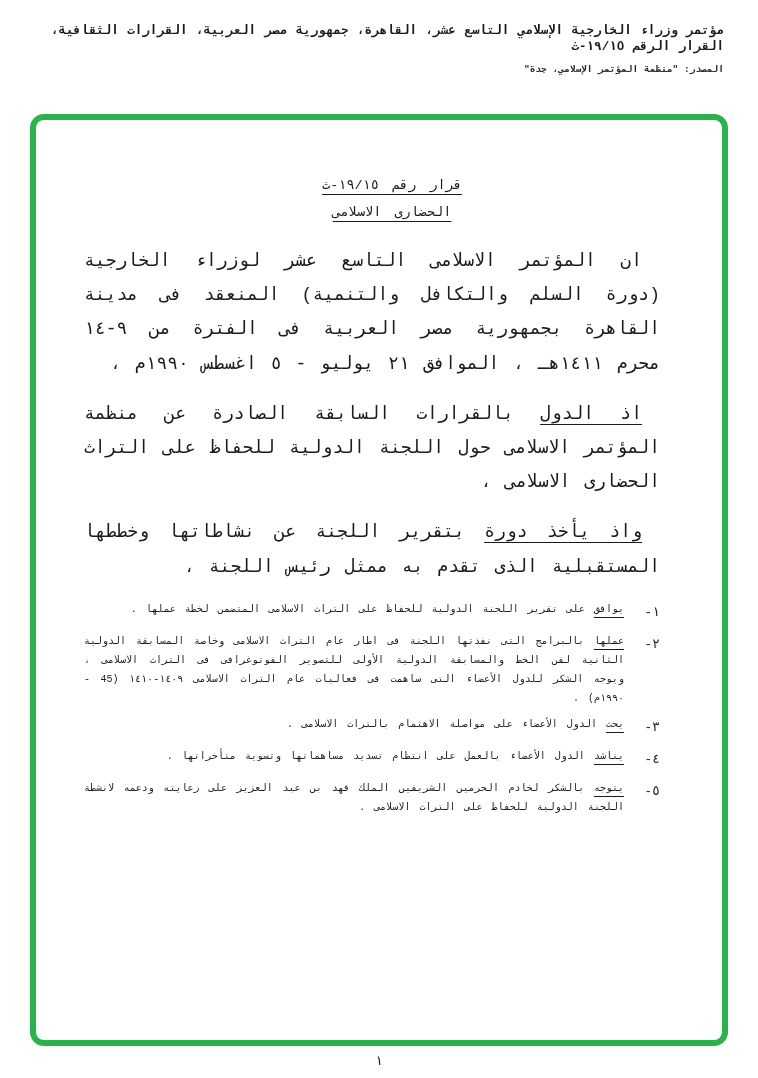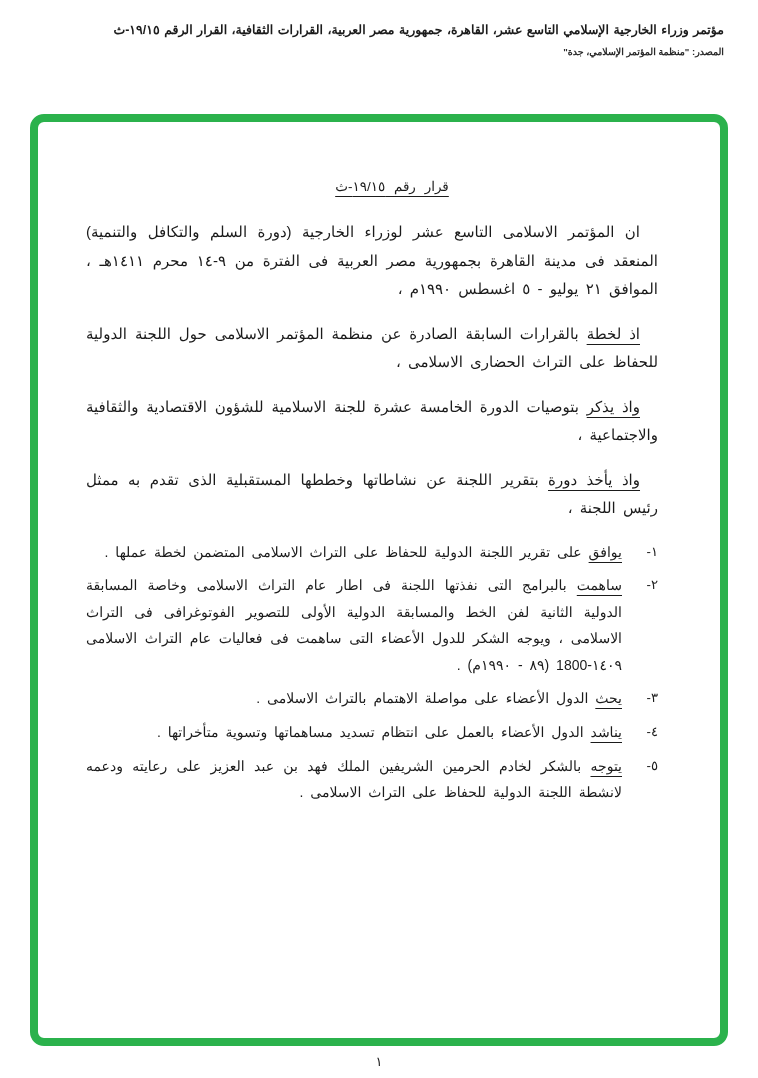--- a/index.html
+++ b/index.html
@@ -6,21 +6,21 @@
     margin: 0;
     padding: 0;
     background: #ffffff;
   }
   .page {
     position: relative;
     width: 758px;
     height: 1078px;
     background: #ffffff;
     direction: rtl;
-    font-family: Liberation Sans, sans-serif;
+    font-family: Liberation Mono, monospace;
     color: #1b1b1b;
     overflow: hidden;
   }
   .header {
     position: absolute;
     top: 22px;
     right: 34px;
     left: 34px;
     text-align: right;
   }
@@ -34,42 +34,42 @@
     font-weight: 700;
     margin-top: 9px;
     color: #2a2a2a;
   }
   .frame {
     position: absolute;
     top: 114px;
     right: 30px;
     width: 698px;
     height: 932px;
-    border: 8px solid #f97316;
+    border: 6px solid #f97316;
     border-radius: 14px;
     padding: 56px 62px 26px 48px;
     box-sizing: border-box;
     overflow: hidden;
   }
   .titles {
     text-align: center;
     margin: 0 40px 24px 80px;
   }
   .title-line {
     font-size: 13.5px;
     margin-bottom: 10px;
     word-spacing: 5px;
   }
   .u {
     text-decoration: underline;
     text-underline-offset: 5px;
     text-decoration-thickness: 1px;
   }
   .para {
-    font-size: 15px;
+    font-size: 18px;
     line-height: 1.9;
     text-align: justify;
     margin: 0 0 16px 0;
     text-indent: 18px;
     word-spacing: 3px;
   }
   .items {
     margin-top: 6px;
   }
   .item {
@@ -77,21 +77,21 @@
     align-items: flex-start;
     margin-bottom: 7px;
   }
   .item-num {
     flex: 0 0 36px;
     font-size: 13.2px;
     line-height: 1.9;
   }
   .item-body {
     flex: 1;
-    font-size: 14px;
+    font-size: 10px;
     line-height: 1.9;
     text-align: justify;
     word-spacing: 3px;
   }
   .page-num {
     position: absolute;
     bottom: 9px;
     left: 0;
     right: 0;
     text-align: center;
@@ -106,54 +106,51 @@
 
   <div class="header">
     <div class="header-title">مؤتمر وزراء الخارجية الإسلامي التاسع عشر، القاهرة، جمهورية مصر العربية، القرارات الثقافية، القرار الرقم ١٩/١٥-ث</div>
     <div class="header-source">المصدر: "منظمة المؤتمر الإسلامي، جدة"</div>
   </div>
 
   <div class="frame" style="border-color: rgb(43, 178, 76);">
 
     <div class="titles">
       <div class="title-line"><span class="u">قرار رقم ١٩/١٥-ث</span></div>
+      <div class="title-line"><span class="u">الحضارى الاسلامى</span></div>
     </div>
 
     <p class="para">ان المؤتمر الاسلامى التاسع عشر لوزراء الخارجية (دورة السلم والتكافل والتنمية) المنعقد فى مدينة القاهرة بجمهورية مصر العربية فى الفترة من ٩-١٤ محرم ١٤١١هـ ، الموافق ٢١ يوليو - ٥ اغسطس ١٩٩٠م ،</p>
 
     <p class="para">
-      <span class="u">اذ لخطة</span>
+      <span class="u">اذ الدول</span>
       <span>بالقرارات السابقة الصادرة عن منظمة المؤتمر الاسلامى حول اللجنة الدولية للحفاظ على التراث الحضارى الاسلامى ،</span>
     </p>
 
-    <p class="para">
-      <span class="u">واذ يذكر</span>
-      <span>بتوصيات الدورة الخامسة عشرة للجنة الاسلامية للشؤون الاقتصادية والثقافية والاجتماعية ،</span>
-    </p>
 
     <p class="para">
       <span class="u">واذ يأخذ دورة</span>
       <span>بتقرير اللجنة عن نشاطاتها وخططها المستقبلية الذى تقدم به ممثل رئيس اللجنة ،</span>
     </p>
 
     <div class="items">
 
       <div class="item">
         <div class="item-num">١-</div>
         <div class="item-body">
           <span class="u">يوافق</span>
           <span>على تقرير اللجنة الدولية للحفاظ على التراث الاسلامى المتضمن لخطة عملها .</span>
         </div>
       </div>
 
       <div class="item">
         <div class="item-num">٢-</div>
         <div class="item-body">
-          <span class="u">ساهمت</span>
-          <span>بالبرامج التى نفذتها اللجنة فى اطار عام التراث الاسلامى وخاصة المسابقة الدولية الثانية لفن الخط والمسابقة الدولية الأولى للتصوير الفوتوغرافى فى التراث الاسلامى ، ويوجه الشكر للدول الأعضاء التى ساهمت فى فعاليات عام التراث الاسلامى ١٤٠٩-1800 (٨٩ - ١٩٩٠م) .</span>
+          <span class="u">عملها</span>
+          <span>بالبرامج التى نفذتها اللجنة فى اطار عام التراث الاسلامى وخاصة المسابقة الدولية الثانية لفن الخط والمسابقة الدولية الأولى للتصوير الفوتوغرافى فى التراث الاسلامى ، ويوجه الشكر للدول الأعضاء التى ساهمت فى فعاليات عام التراث الاسلامى ١٤٠٩-١٤١٠ (45 - ١٩٩٠م) .</span>
         </div>
       </div>
 
       <div class="item">
         <div class="item-num">٣-</div>
         <div class="item-body">
           <span class="u">يحث</span>
           <span>الدول الأعضاء على مواصلة الاهتمام بالتراث الاسلامى .</span>
         </div>
       </div>

